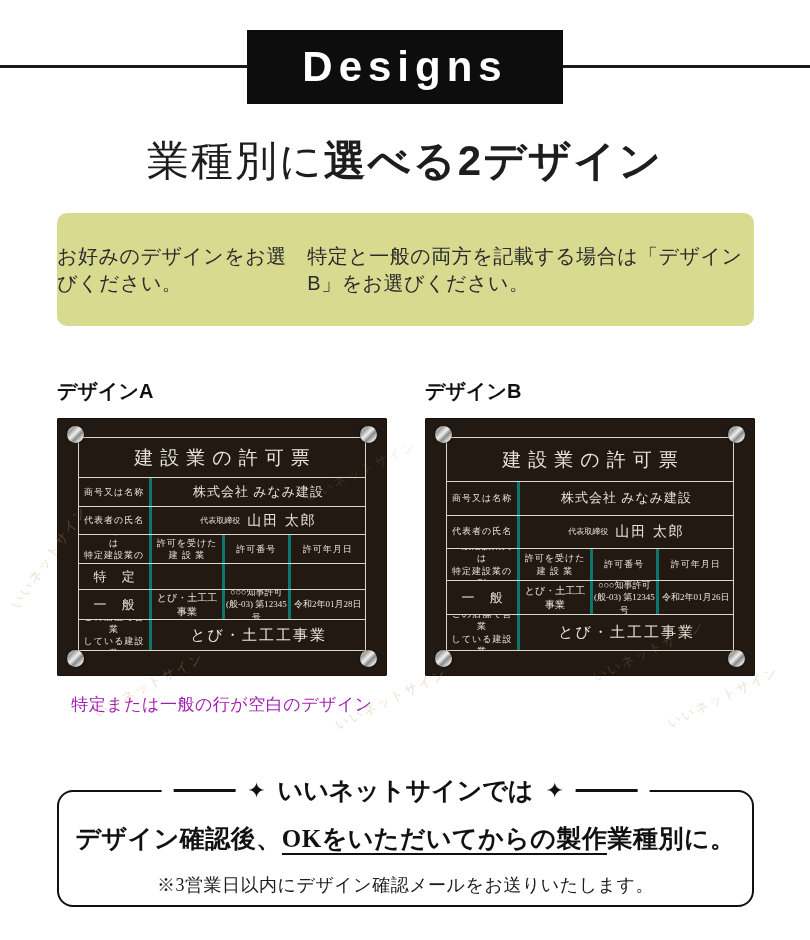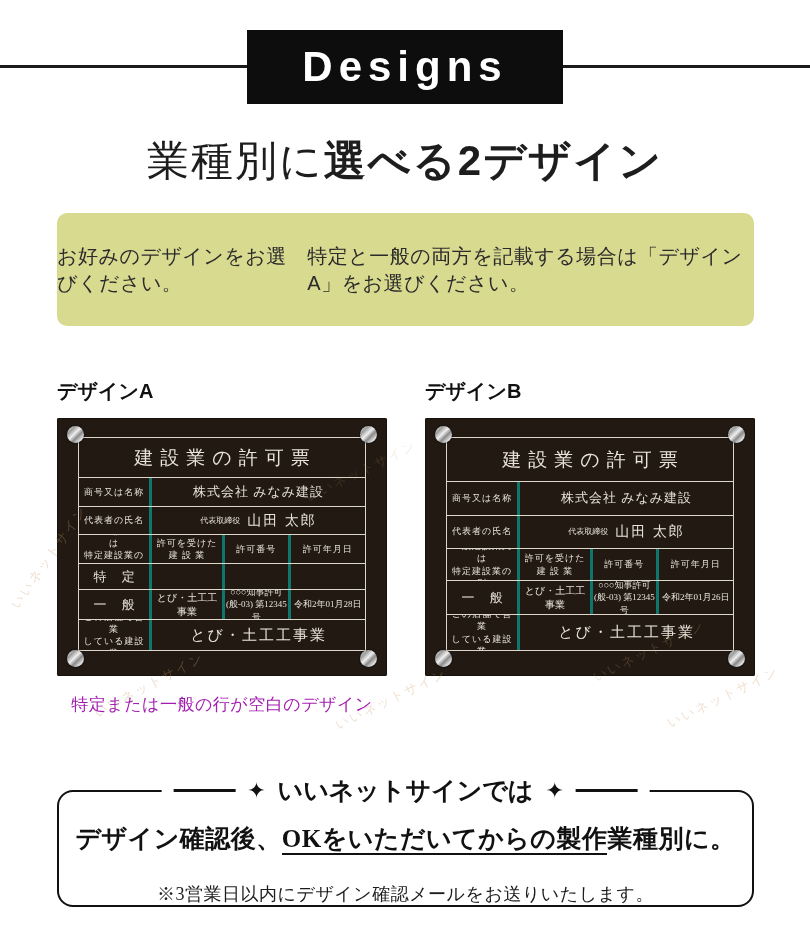--- a/index.html
+++ b/index.html
@@ -106,21 +106,21 @@
     background:#fff; padding:0 12px; display:flex; align-items:center; gap:12px;
     font-size:25px; font-weight:700; color:#111; white-space:nowrap;
   }
   .footer-title .dash { width:62px; height:3px; background:#111; }
   .footer-title .star { font-size:22px; font-weight:400; }
   .footer-main {
     margin-top:30px; text-align:center; font-size:25px; font-weight:600;
     color:#111; white-space:nowrap; letter-spacing:0.5px;
   }
   .footer-main .u { border-bottom:2px solid #111; padding-bottom:1px; }
-  .footer-sub { margin-top:27px; text-align:center; font-size:18px; color:#1c1c1c; letter-spacing:0.5px; }
+  .footer-sub { margin-top:18px; text-align:center; font-size:18px; color:#1c1c1c; letter-spacing:0.5px; }
 
   
   .wm {
     position:absolute; font-size:13px; letter-spacing:2px; color:rgba(201,157,105,0.32);
     pointer-events:none; z-index:5; white-space:nowrap;
   }
   .wm.w1p { left:-12px; top:548px; transform:rotate(-55deg); }
   .wm.w2p { left:88px;  top:676px; transform:rotate(-28deg); }
   .wm.w3p { left:330px; top:690px; transform:rotate(-26deg); }
   .wm.w4p { left:588px; top:642px; transform:rotate(-26deg); color:rgba(201,157,105,0.25); }
@@ -131,21 +131,21 @@
 <body>
 
 <div class="rule"></div>
 <div class="banner">
   <span>Designs</span>
 </div>
 <h1 class="page-title"><span class="t-reg">業種別に</span><span class="t-bold">選べる2デザイン</span></h1>
 
 <div class="note">
   <div>お好みのデザインをお選びください。</div>
-  <div>特定と一般の両方を記載する場合は「デザインA」をお選びください。</div>
+  <div>特定と一般の両方を記載する場合は「デザインB」をお選びください。</div>
 </div>
 
 <div class="design-col a">
   <div class="design-label">デザインA</div>
   <div class="plaque">
     <span class="screw tl"></span>
     <span class="screw tr"></span>
     <span class="screw bl"></span>
     <span class="screw br"></span>
     <div class="p-table">

